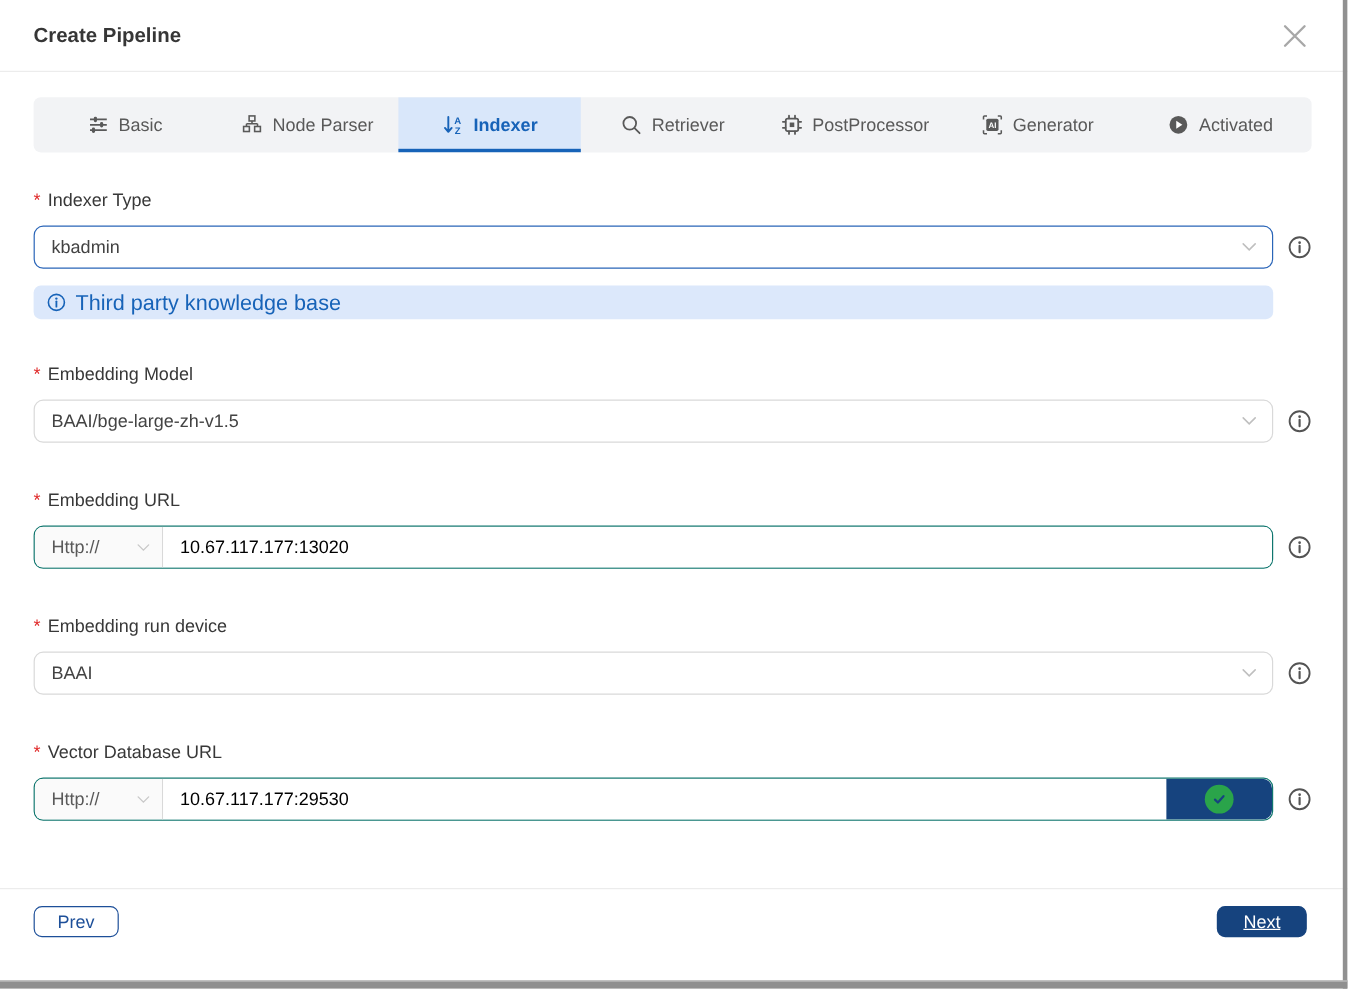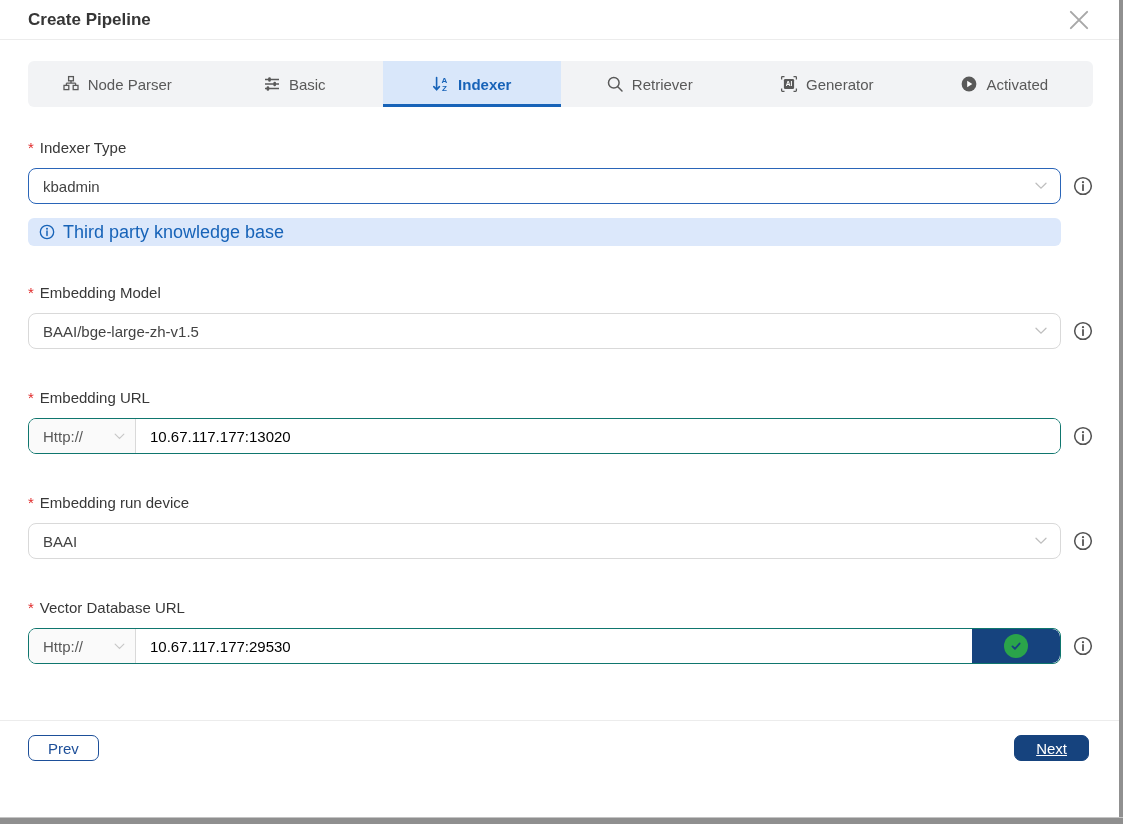--- a/index.html
+++ b/index.html
@@ -6,21 +6,21 @@
   html,body { width:1123px; height:824px; }
   body {
     font-family: "Liberation Sans", sans-serif;
     background: #fff;
     position: relative;
     overflow: hidden;
     color: #383838;
   }
   
   .dlg-header {
-    height: 40px;
+    height: 60px;
     display: flex;
     align-items: center;
     justify-content: space-between;
     padding: 0 34px 0 28px;
     border-bottom: 1px solid #ececec;
   }
   .dlg-title { font-size: 17px; font-weight: bold; color: #363636; }
   .close-btn { cursor: pointer; display:flex; align-items:center; }
 
   
@@ -212,55 +212,63 @@
     </svg>
   </div>
 </div>
 
 <div class="content">
 
   <div class="tabbar">
 
     <div class="tab">
       <svg width="18" height="18" viewBox="0 0 18 18">
+        <path class="stroke" d="M2 4.5 H16 M2 9 H16 M2 13.5 H16" stroke-width="1.4" fill="none"></path>
+        <rect class="fill" x="5.2" y="2.2" width="2.6" height="4.6" rx="1.2"></rect>
+        <rect class="fill" x="10.4" y="6.7" width="2.6" height="4.6" rx="1.2"></rect>
+        <rect class="fill" x="3.6" y="11.2" width="2.6" height="4.6" rx="1.2"></rect>
+      </svg>
+      <span>Basic</span>
+    </div>
+
+    <div class="tab">
+      <svg width="18" height="18" viewBox="0 0 18 18">
         <rect class="stroke" x="6.6" y="1.6" width="4.8" height="4.2" stroke-width="1.3" fill="none"></rect>
         <path class="stroke" d="M9 5.8 V8.2 M4.4 8.2 H13.6 M4.4 8.2 V10.4 M13.6 8.2 V10.4" stroke-width="1.3" fill="none"></path>
         <rect class="stroke" x="2" y="10.4" width="4.8" height="4.2" stroke-width="1.3" fill="none"></rect>
         <rect class="stroke" x="11.2" y="10.4" width="4.8" height="4.2" stroke-width="1.3" fill="none"></rect>
       </svg>
       <span>Node Parser</span>
     </div>
 
-    <div class="tab">
-      <svg width="18" height="18" viewBox="0 0 18 18">
-        <path class="stroke" d="M2 4.5 H16 M2 9 H16 M2 13.5 H16" stroke-width="1.4" fill="none"></path>
-        <rect class="fill" x="5.2" y="2.2" width="2.6" height="4.6" rx="1.2"></rect>
-        <rect class="fill" x="10.4" y="6.7" width="2.6" height="4.6" rx="1.2"></rect>
-        <rect class="fill" x="3.6" y="11.2" width="2.6" height="4.6" rx="1.2"></rect>
-      </svg>
-      <span>Basic</span>
-    </div>
-
     <div class="tab active">
       <svg width="18" height="18" viewBox="0 0 18 18">
         <path class="stroke" d="M4.6 2.5 V14.5 M1.8 11.6 L4.6 14.8 L7.4 11.6" stroke-width="1.6" fill="none" stroke-linecap="round" stroke-linejoin="round"></path>
         <text class="fill" x="12.4" y="8" font-size="8" font-weight="bold" text-anchor="middle" font-family="Liberation Sans, sans-serif">A</text>
         <text class="fill" x="12.4" y="16.4" font-size="8" font-weight="bold" text-anchor="middle" font-family="Liberation Sans, sans-serif">Z</text>
       </svg>
       <span>Indexer</span>
     </div>
 
     <div class="tab">
       <svg width="18" height="18" viewBox="0 0 18 18">
         <circle class="stroke" cx="7.8" cy="7.8" r="5.3" stroke-width="1.5" fill="none"></circle>
         <path class="stroke" d="M11.8 11.8 L16 16" stroke-width="1.5" fill="none" stroke-linecap="round"></path>
       </svg>
       <span>Retriever</span>
     </div>
 
+    <div class="tab">
+      <svg width="18" height="18" viewBox="0 0 18 18">
+        <rect class="stroke" x="3.8" y="3.8" width="10.4" height="10.4" rx="1.5" stroke-width="1.5" fill="none"></rect>
+        <rect class="fill" x="7.1" y="7.1" width="3.8" height="3.8"></rect>
+        <path class="stroke" d="M6.5 3.6 V1.4 M11.5 3.6 V1.4 M6.5 16.6 V14.4 M11.5 16.6 V14.4 M3.6 6.5 H1.4 M3.6 11.5 H1.4 M16.6 6.5 H14.4 M16.6 11.5 H14.4" stroke-width="1.5" fill="none" stroke-linecap="round"></path>
+      </svg>
+      <span>PostProcessor</span>
+    </div>
 
     <div class="tab">
       <svg width="18" height="18" viewBox="0 0 18 18">
         <path class="stroke" d="M4.5 1.6 H2.4 A0.8 0.8 0 0 0 1.6 2.4 V4.5 M13.5 1.6 H15.6 A0.8 0.8 0 0 1 16.4 2.4 V4.5 M4.5 16.4 H2.4 A0.8 0.8 0 0 1 1.6 15.6 V13.5 M13.5 16.4 H15.6 A0.8 0.8 0 0 0 16.4 15.6 V13.5" stroke-width="1.3" fill="none"></path>
         <rect class="fill" x="3.9" y="3.9" width="10.2" height="10.2" rx="1.4"></rect>
         <text x="9" y="11.4" font-size="6.6" font-weight="bold" text-anchor="middle" fill="#ffffff" font-family="Liberation Sans, sans-serif">AI</text>
       </svg>
       <span>Generator</span>
     </div>
 

